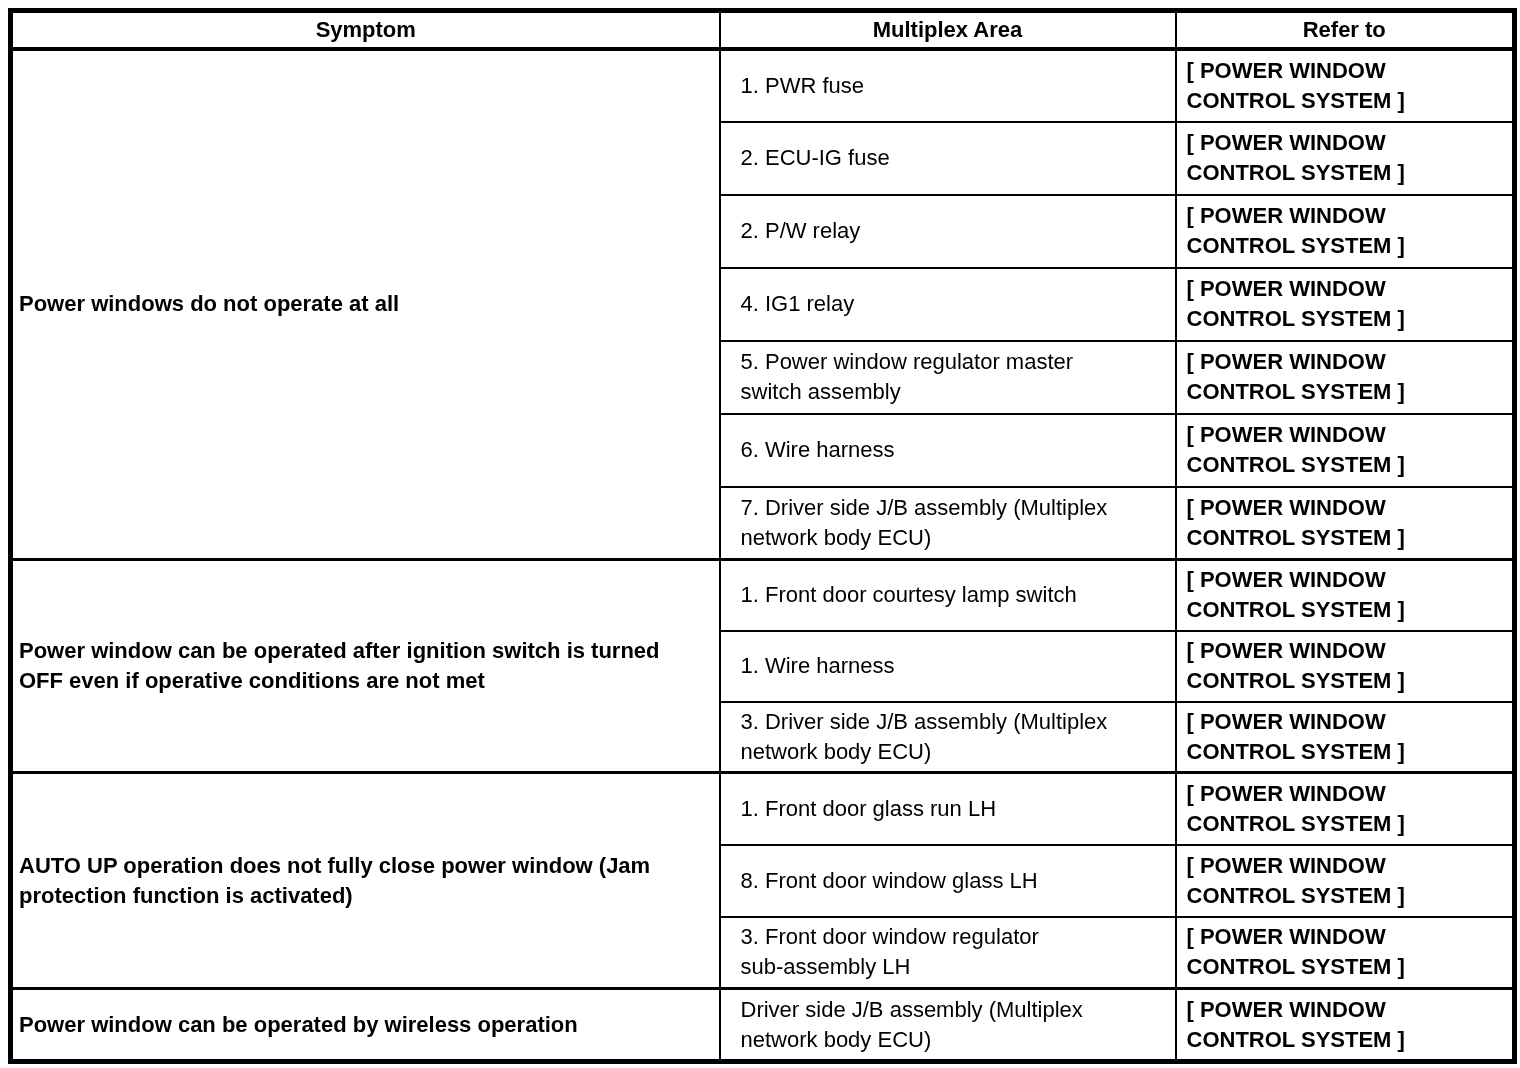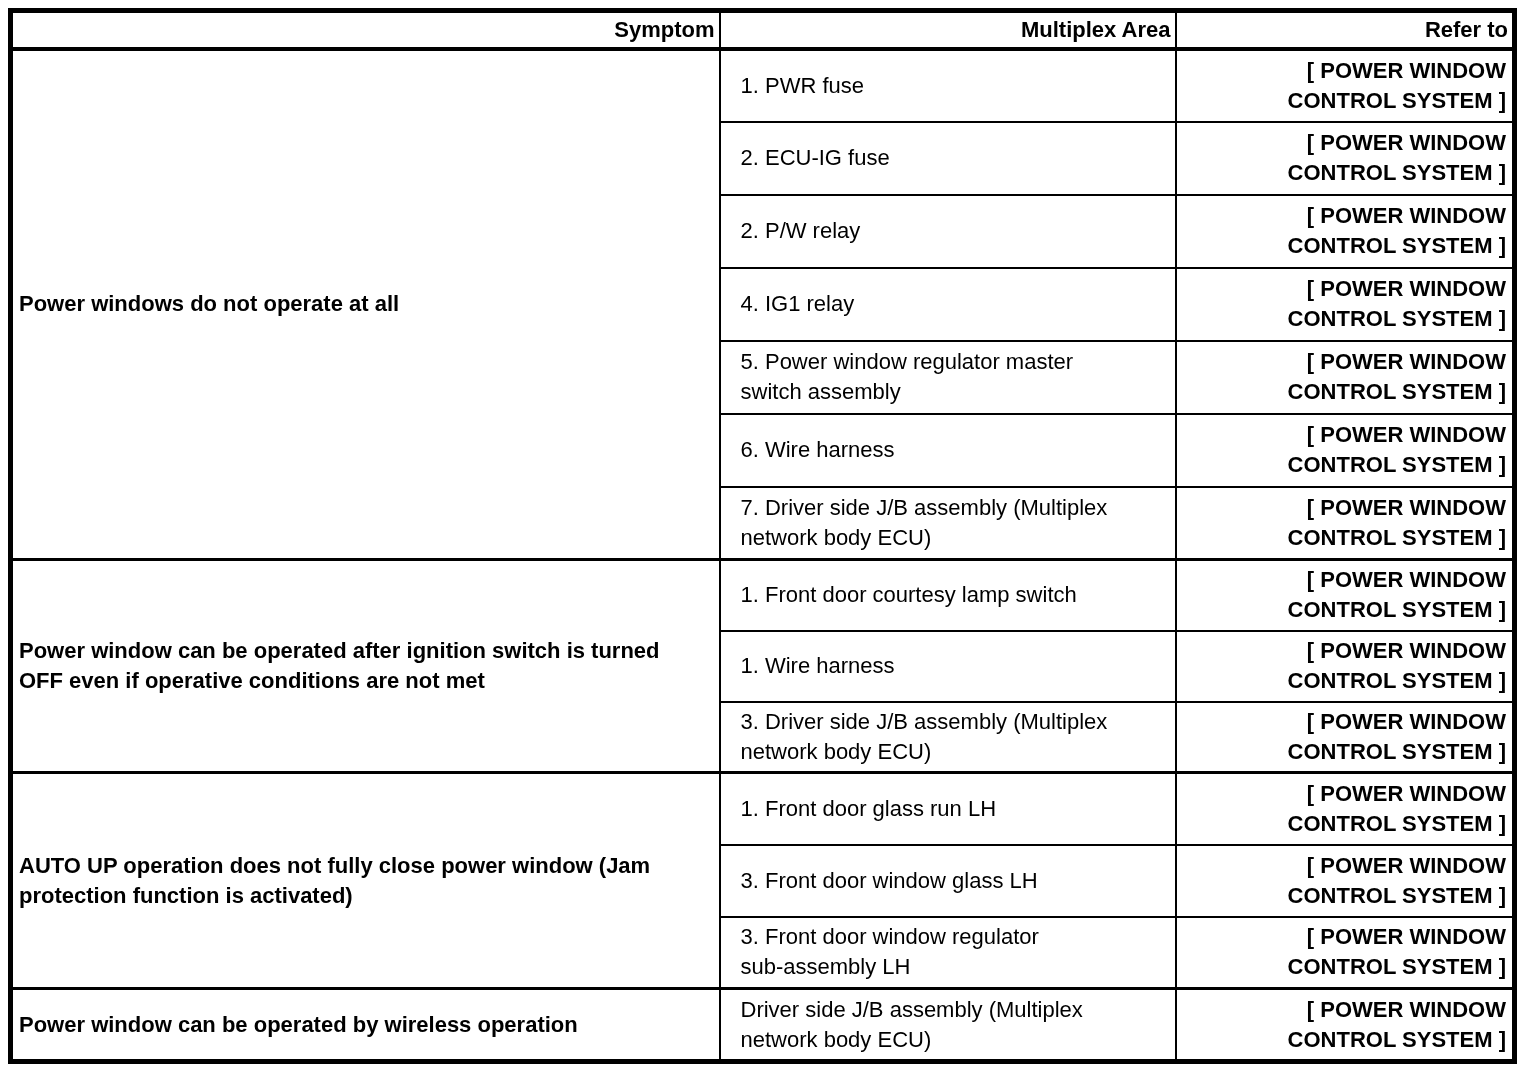--- a/index.html
+++ b/index.html
@@ -31,38 +31,38 @@
     vertical-align: middle;
     font-size: 22px;
     line-height: 30px;
     white-space: pre-line;
     overflow: hidden;
     box-sizing: border-box;
   }
   .diag-table thead th {
     height: 38px;
     font-weight: bold;
-    text-align: right;
+    text-align: center;
     padding: 1px 4px;
     border-bottom: 4px solid #000000;
     line-height: 24px;
     white-space: nowrap;
   }
   td.symptom-cell {
     padding: 4px 8px 4px 6px;
     text-align: left;
     font-weight: bold;
   }
   td.area-cell {
     padding: 4px 8px 4px 20px;
     text-align: left;
   }
   td.refer-cell {
     padding: 4px 6px 4px 10px;
-    text-align: right;
+    text-align: left;
     font-weight: bold;
   }
   tr.h73 { height: 73px; }
   tr.h71 { height: 71px; }
   tr.h72 { height: 72px; }
   tr.group-start > td {
     border-top: 3px solid #000000;
   }
 </style>
 </head>
@@ -143,21 +143,21 @@
       </tr>
 
       <tr class="h72 group-start">
         <td class="symptom-cell" rowspan="3">AUTO UP operation does not fully close power window (Jam
 protection function is activated)</td>
         <td class="area-cell">1. Front door glass run LH</td>
         <td class="refer-cell">[ POWER WINDOW
 CONTROL SYSTEM ]</td>
       </tr>
       <tr class="h72">
-        <td class="area-cell">3. Front door window glass LH</td>
+        <td class="area-cell">8. Front door window glass LH</td>
         <td class="refer-cell">[ POWER WINDOW
 CONTROL SYSTEM ]</td>
       </tr>
       <tr class="h72">
         <td class="area-cell">3. Front door window regulator
 sub-assembly LH</td>
         <td class="refer-cell">[ POWER WINDOW
 CONTROL SYSTEM ]</td>
       </tr>
 

